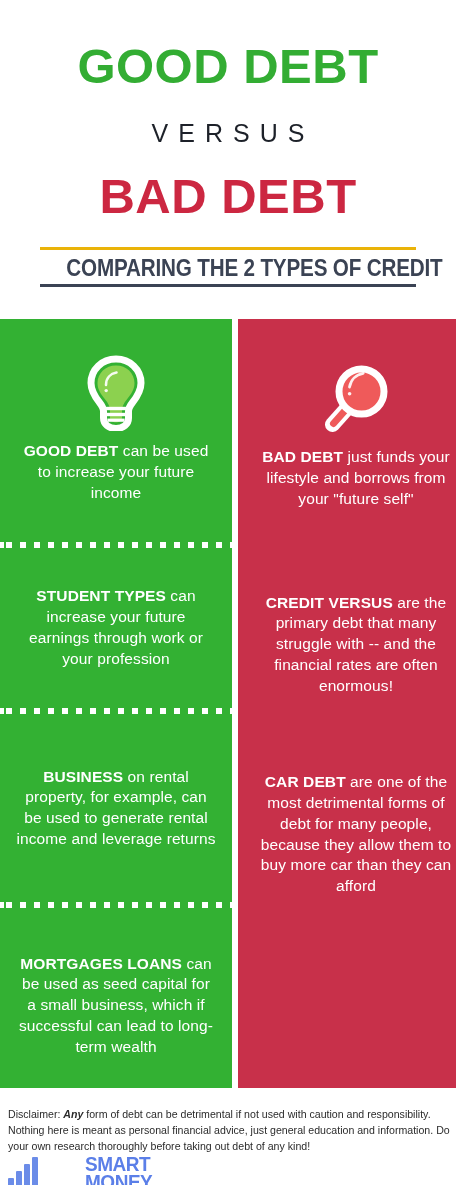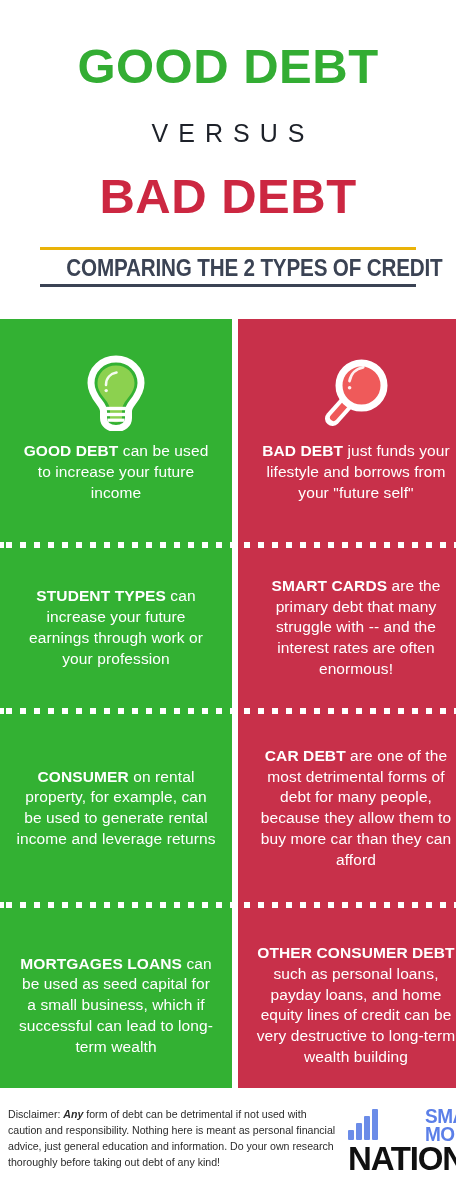--- a/index.html
+++ b/index.html
@@ -98,20 +98,21 @@
     width: 232px;
     background: #33b133;
   }
   .col-gap {
     width: 6px;
     background: #ffffff;
   }
   .col-bad {
     width: 236px;
     background: #c8304a;
+    align-items: center;
   }
 
   .cell {
     position: relative;
     box-sizing: border-box;
     display: flex;
     flex-direction: column;
     align-items: center;
     justify-content: center;
     padding: 4px 16px;
@@ -165,20 +166,21 @@
 
   
   .footer {
     position: absolute;
     left: 0;
     top: 1088px;
     width: 474px;
     height: 97px;
     background: #ffffff;
     display: flex;
+    flex-direction: column;
     align-items: flex-start;
     box-sizing: border-box;
     padding: 18px 6px 0 8px;
   }
   .disclaimer {
     flex: 1 1 auto;
     font-family: "Liberation Sans", sans-serif;
     font-size: 10.6px;
     line-height: 1.52;
     color: #2b2b2b;
@@ -285,21 +287,21 @@
           <b>STUDENT TYPES</b><span> can increase your future earnings through work or your profession</span>
         </div>
       </div>
 
       <div class="dash-sep">
           <span class="dash-sep-inner"></span>
         </div>
 
       <div class="cell r3">
         <div class="cell-text">
-          <b>CONSUMER</b><span> on rental property, for example, can be used to generate rental income and leverage returns</span>
+          <b>BUSINESS</b><span> on rental property, for example, can be used to generate rental income and leverage returns</span>
         </div>
       </div>
 
       <div class="dash-sep">
           <span class="dash-sep-inner"></span>
         </div>
 
       <div class="cell r4">
         <div class="cell-text">
           <b>MORTGAGES LOANS</b><span> can be used as seed capital for a small business, which if successful can lead to long-term wealth</span>
@@ -326,43 +328,38 @@
           <b>BAD DEBT</b><span> just funds your lifestyle and borrows from your "future self"</span>
         </div>
       </div>
 
       <div class="dash-sep">
           <span class="dash-sep-inner"></span>
         </div>
 
       <div class="cell r2">
         <div class="cell-text">
-          <b>SMART CARDS</b><span> are the primary debt that many struggle with -- and the interest rates are often enormous!</span>
+          <b>CREDIT VERSUS</b><span> are the primary debt that many struggle with -- and the financial rates are often enormous!</span>
         </div>
       </div>
 
       <div class="dash-sep">
           <span class="dash-sep-inner"></span>
         </div>
 
       <div class="cell r3">
         <div class="cell-text">
           <b>CAR DEBT</b><span> are one of the most detrimental forms of debt for many people, because they allow them to buy more car than they can afford</span>
         </div>
       </div>
 
       <div class="dash-sep">
           <span class="dash-sep-inner"></span>
         </div>
 
-      <div class="cell r4">
-        <div class="cell-text">
-          <b>OTHER CONSUMER DEBT</b><span> such as personal loans, payday loans, and home equity lines of credit can be very destructive to long-term wealth building</span>
-        </div>
-      </div>
 
     </div>
   </div>
 
   <div class="footer">
     <div class="disclaimer"><span>Disclaimer: </span><span class="bi">Any</span><span> form of debt can be detrimental if not used with caution and responsibility. Nothing here is meant as personal financial advice, just general education and information. Do your own research thoroughly before taking out debt of any kind!</span></div>
     <div class="logo">
       <div class="logo-top">
         <span class="logo-bars">
           <i></i>

